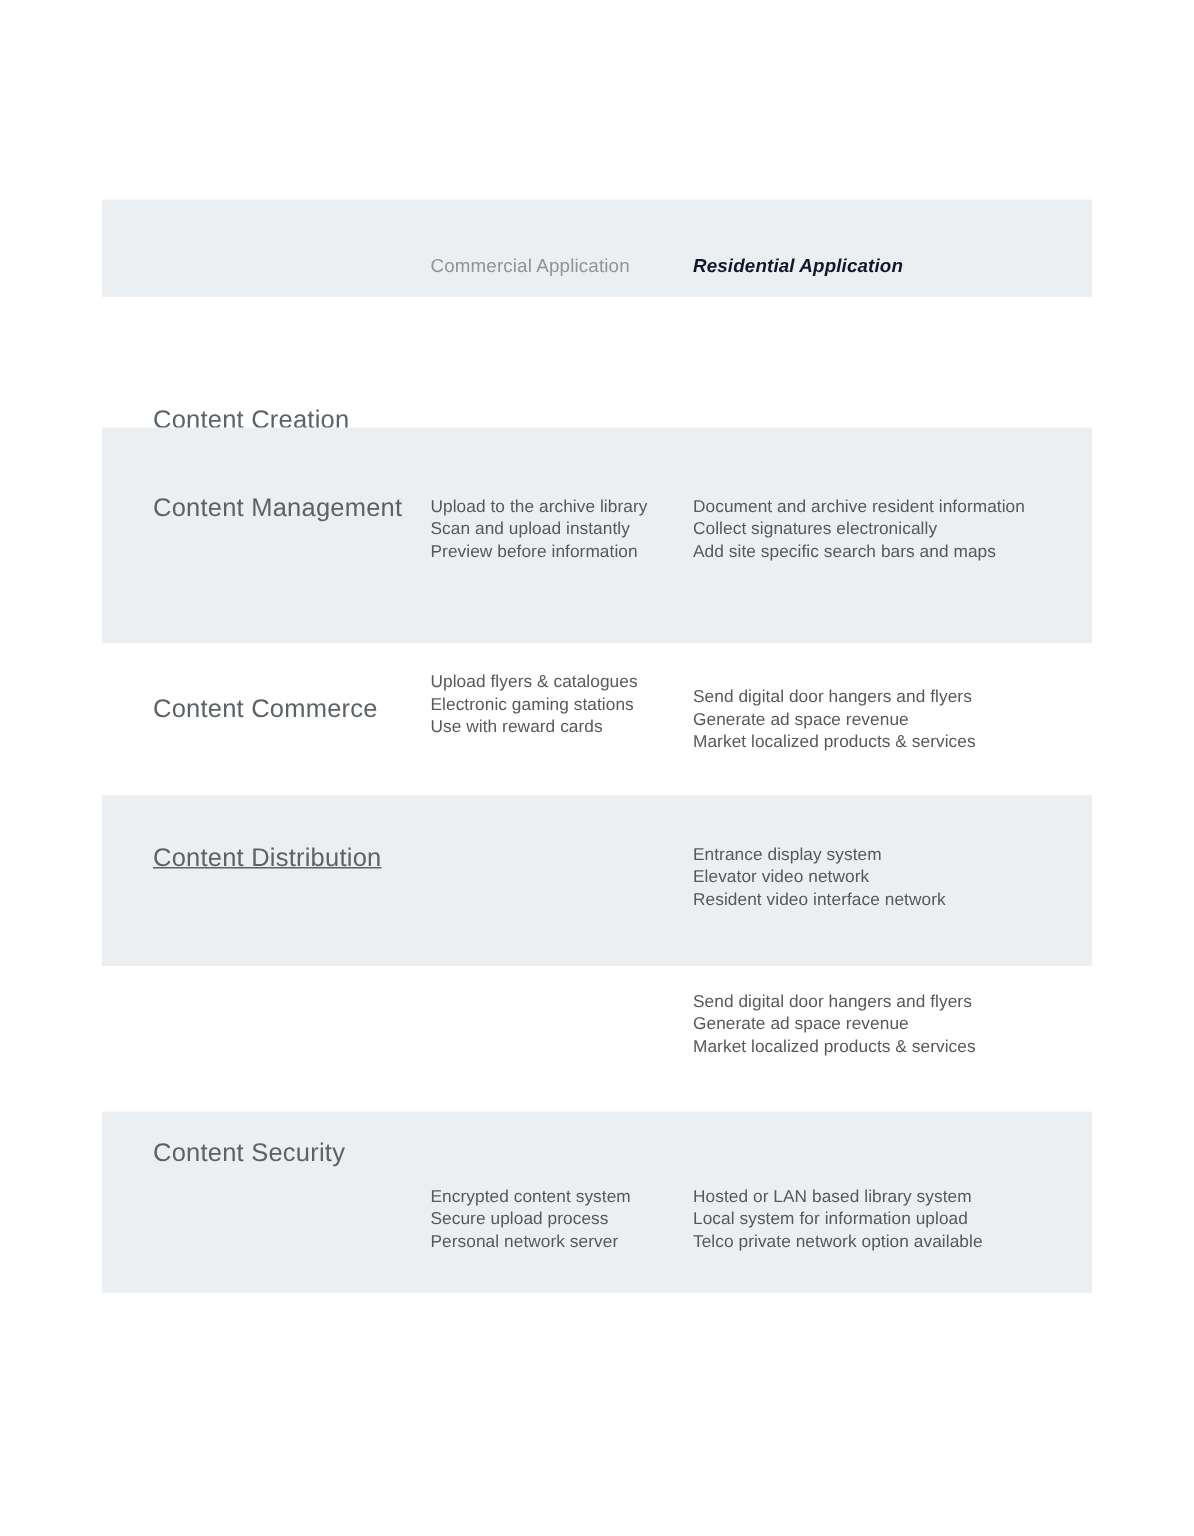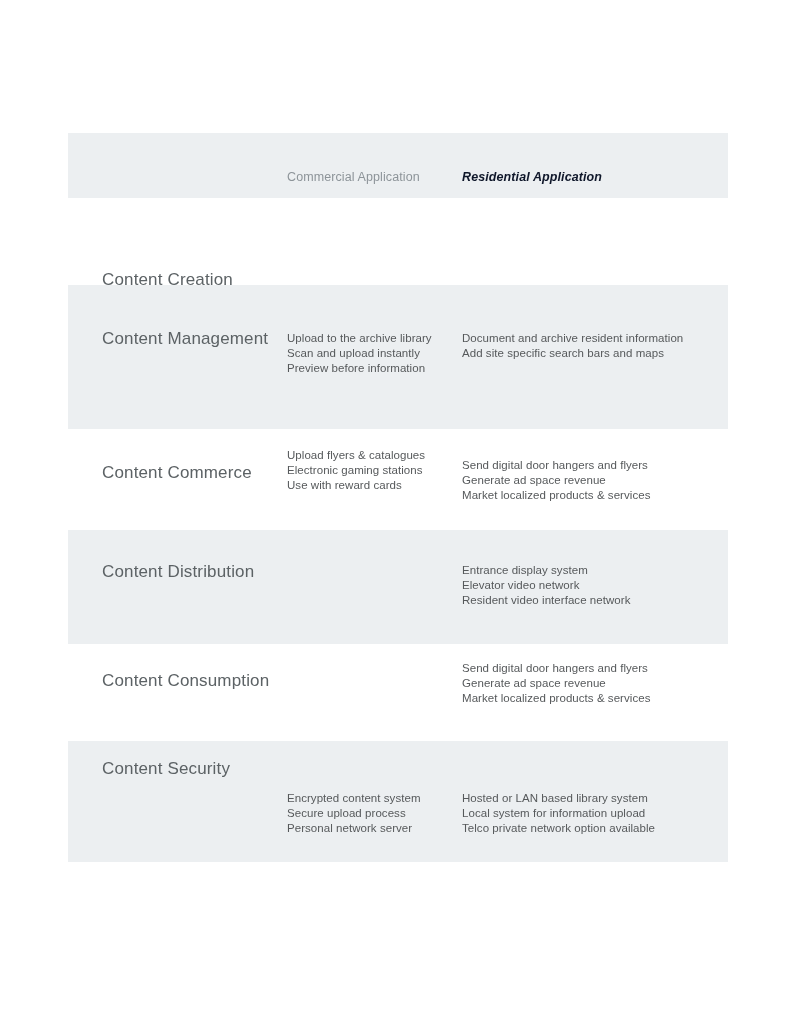--- a/index.html
+++ b/index.html
@@ -96,21 +96,21 @@
   .row.r1 { height: 144px; }
   .row.r1 .row-label { top: 44px; }
   .row.r1 .col        { top: 46px; }
 
   .row.r2 { height: 101px; }
   .row.r2 .row-label { top: 34px; }
   .row.r2 .col        { top: 19px; }
   .row.r2 .col.c2     { top: 29px; }
 
   .row.r3 { height: 114px; }
-  .row.r3 .row-label { top: 32px; }
+  .row.r3 .row-label { top: 32px; text-decoration: underline; }
   .row.r3 .col        { top: 33px; }
 
   .row.r4 { height: 97px; }
   .row.r4 .row-label { top: 27px; }
   .row.r4 .col        { top: 17px; }
   .row.r4 .col.c2     { top: 17px; }
 
   .row.r5 { height: 121px; }
   .row.r5 .row-label { top: 18px; }
   .row.r5 .col        { top: 50px; }
@@ -153,20 +153,21 @@
 
     <div class="row r1 shaded">
       <div class="row-label">Content Management</div>
       <div class="col c1">
         <span class="item">Upload to the archive library</span>
         <span class="item">Scan and upload instantly</span>
         <span class="item">Preview before information</span>
       </div>
       <div class="col c2">
         <span class="item">Document and archive resident information</span>
+        <span class="item">Collect signatures electronically</span>
         <span class="item">Add site specific search bars and maps</span>
       </div>
     </div>
 
     <div class="row r2 plain">
       <div class="row-label">Content Commerce</div>
       <div class="col c1">
         <span class="item">Upload flyers &amp; catalogues</span>
         <span class="item">Electronic gaming stations</span>
         <span class="item">Use with reward cards</span>
@@ -181,21 +182,20 @@
     <div class="row r3 shaded">
       <div class="row-label">Content Distribution</div>
       <div class="col c2">
         <span class="item">Entrance display system</span>
         <span class="item">Elevator video network</span>
         <span class="item">Resident video interface network</span>
       </div>
     </div>
 
     <div class="row r4 plain">
-      <div class="row-label">Content Consumption</div>
       <div class="col c2">
         <span class="item">Send digital door hangers and flyers</span>
         <span class="item">Generate ad space revenue</span>
         <span class="item">Market localized products &amp; services</span>
       </div>
     </div>
 
     <div class="row r5 shaded">
       <div class="row-label">Content Security</div>
       <div class="col c1">

